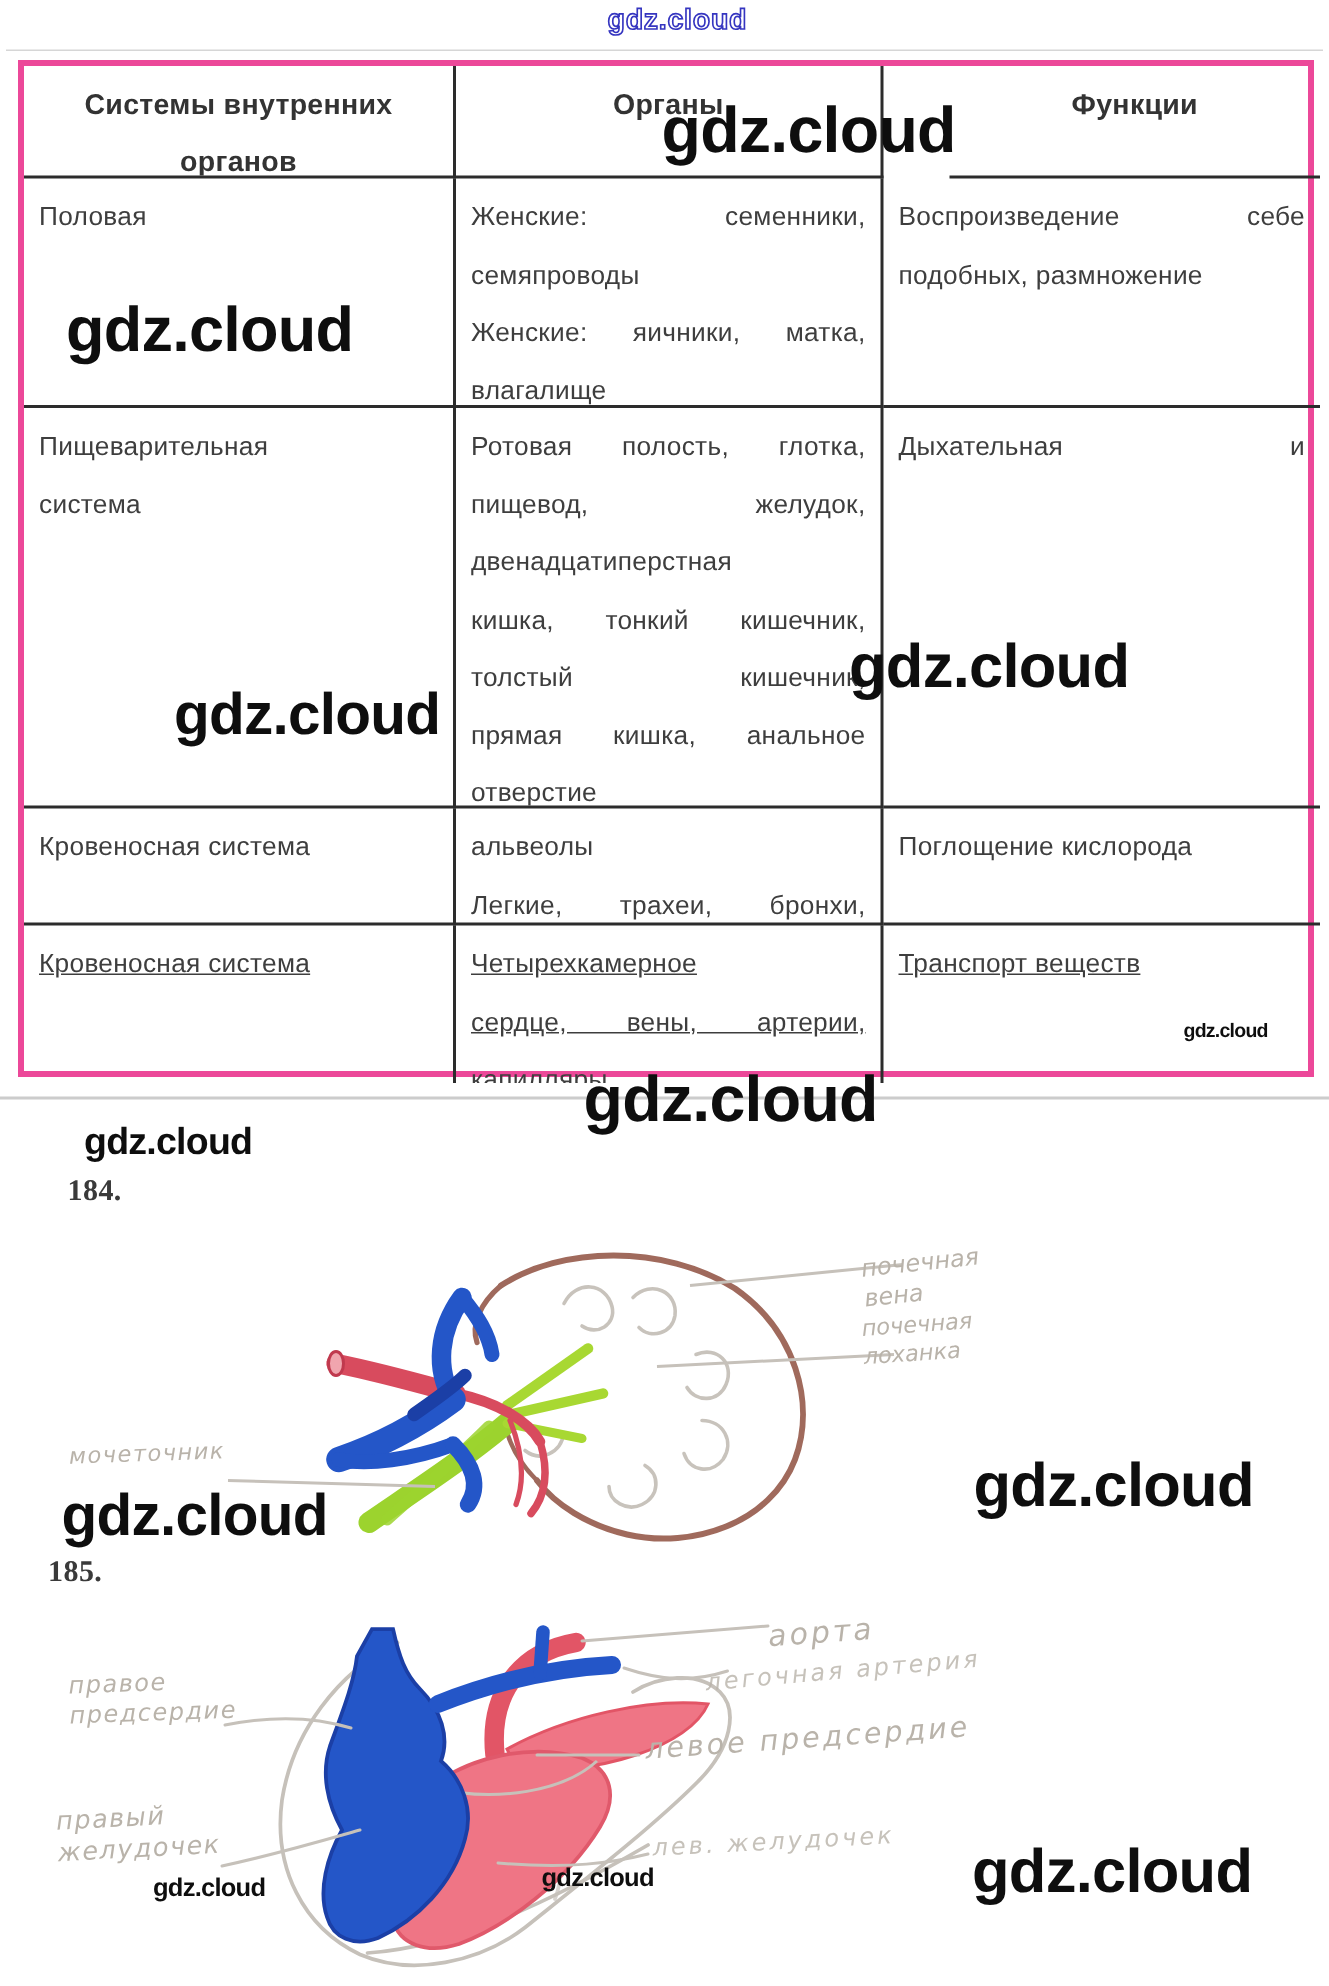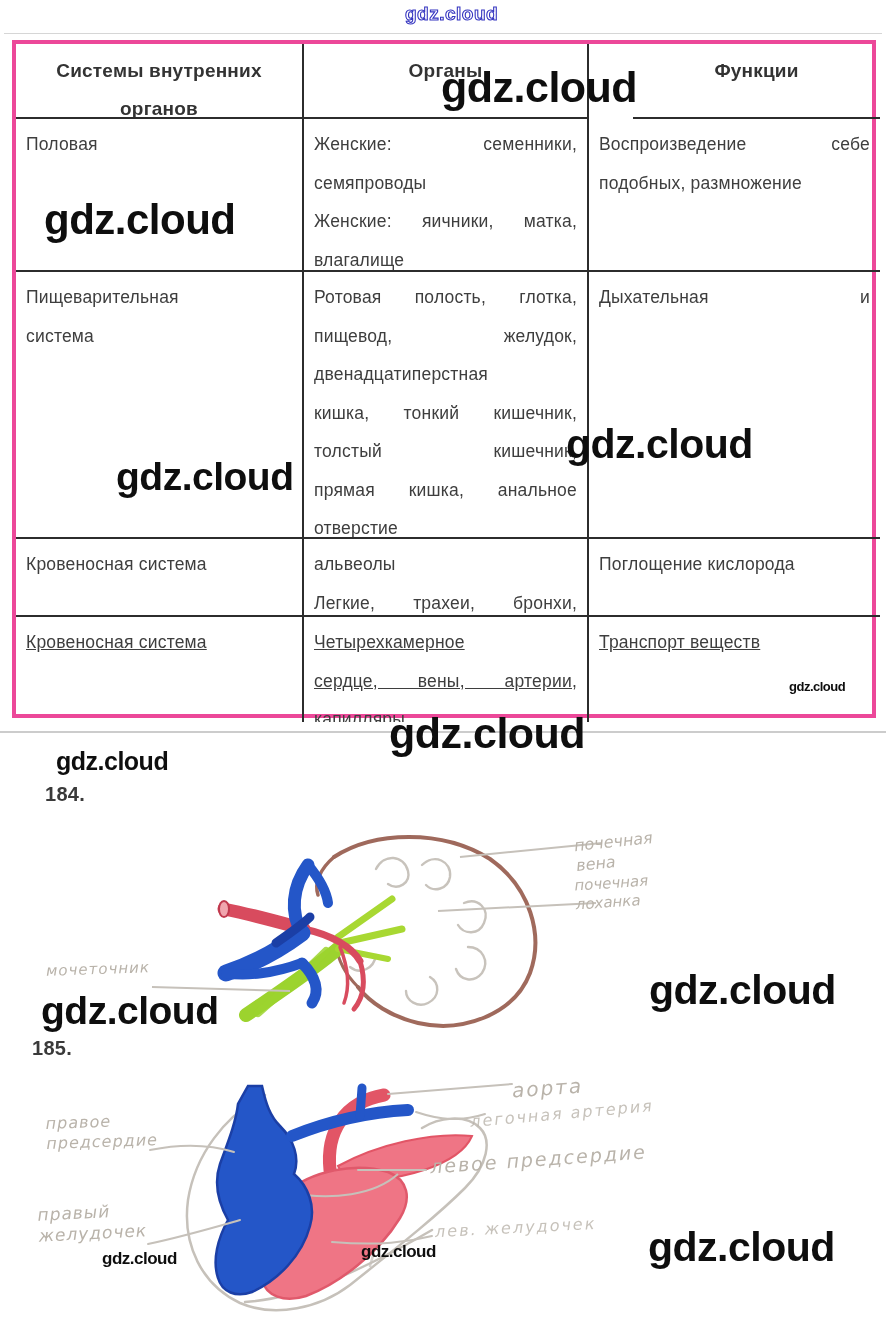--- a/index.html
+++ b/index.html
@@ -18,21 +18,21 @@
   .cell.lastcol{border-right:none;}
   .cell.lastrow{border-bottom:none;text-decoration:underline;}
   .cell.head{font-weight:bold;font-size:19px;color:#333;line-height:38px;padding-top:8px;}
   .ln{text-align:left;white-space:nowrap;}
   .ln.j{text-align:justify;text-align-last:justify;white-space:normal;}
   .ln.c{text-align:center;white-space:normal;}
   
   .wm{position:absolute;font-weight:600;color:#0e0e0e;letter-spacing:-.5px;white-space:nowrap;}
   .wm-outline{color:transparent;-webkit-text-stroke:1.1px #3535c0;font-weight:700;letter-spacing:.5px;}
   
-  .fignum{position:absolute;font-weight:700;font-size:20px;color:#3a3a3a;letter-spacing:.3px;}
+  .fignum{position:absolute;font-weight:700;font-size:20px;color:#3a3a3a;letter-spacing:.3px;font-family:Liberation Serif, serif;}
   
   .hw{position:absolute;font-family:"DejaVu Sans",sans-serif;font-style:italic;
       color:#b9b3aa;white-space:pre-line;line-height:1.25;}
   .hw-cursive{letter-spacing:2px;}
   svg{position:absolute;}
 </style>
 </head>
 <body>
 
 <div class="page">

